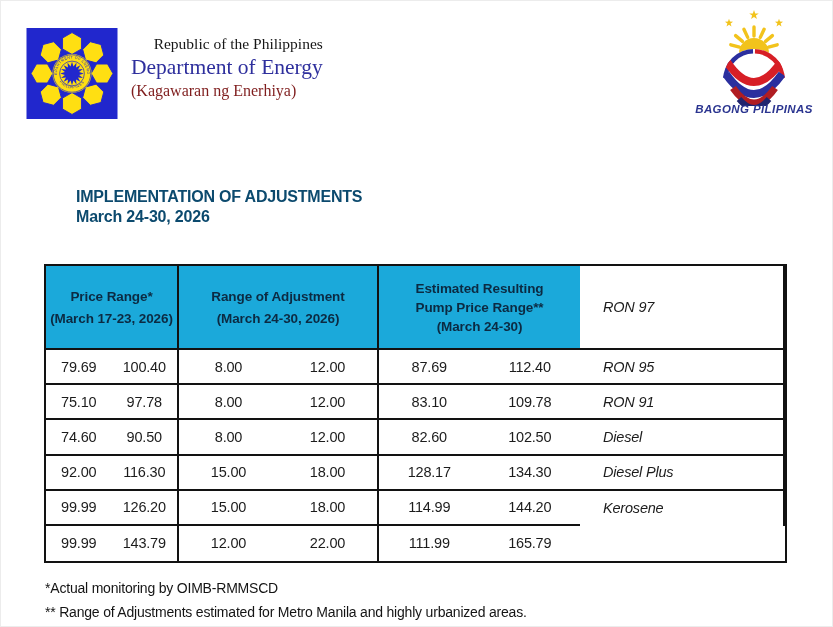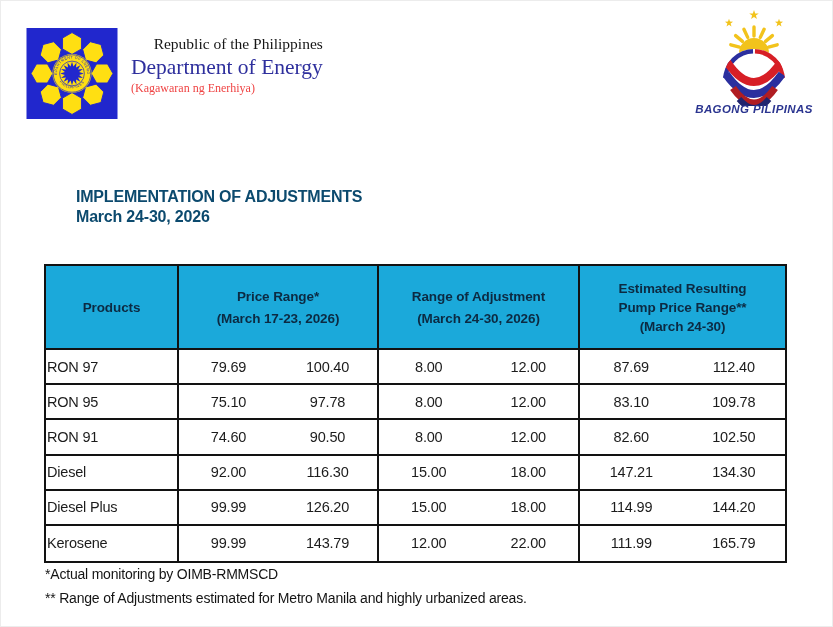--- a/index.html
+++ b/index.html
@@ -7,21 +7,21 @@
   .page{
     position:relative;width:833px;height:627px;background:#ffffff;
     font-family:"Liberation Sans",sans-serif;overflow:hidden;
     border:1px solid #ececec;box-sizing:border-box;
   }
   
   .seal{position:absolute;left:25px;top:27px;width:92px;height:91px;}
   .org{position:absolute;left:130px;top:33px;font-family:"Liberation Serif",serif;line-height:1.25;}
   .org .l1{font-size:15.5px;color:#161616;text-align:right;}
   .org .l2{font-size:21.5px;color:#2E2F9D;margin-top:1px;}
-  .org .l3{font-size:12px;color:#ef4444;}
+  .org .l3{font-size:16px;color:#7f1d1d;}
   .bagong-logo{position:absolute;left:683px;top:5px;width:140px;height:100px;}
   .bagong-text{
     position:absolute;left:653px;top:102px;width:200px;text-align:center;
     font-style:italic;font-weight:700;font-size:11.5px;letter-spacing:.4px;color:#2B3590;
   }
   
   .title{position:absolute;left:75px;top:186px;font-weight:700;font-size:16px;
     line-height:20px;color:#0c4a6e;letter-spacing:-.2px;}
   
   .price-table{
@@ -36,26 +36,26 @@
     font-size:13.5px;font-weight:600;letter-spacing:-.1px;
     border-right:2px solid #121212;border-bottom:2px solid #121212;
   }
   .th div{margin:3.5px 0;}
   .th.tight div{margin:2px 6px;}
   .td{
     display:flex;align-items:center;font-size:14.5px;color:#1c1c1c;
     border-right:2px solid #121212;border-bottom:2px solid #121212;
     letter-spacing:-.2px;
   }
-  .td.product{padding-left:1px;}
+  .td.product{padding-left:23px;font-style:italic;}
   .td.range span{flex:1;text-align:center;}
   .lc{border-right:none !important;}
   .lr{border-bottom:none !important;}
   
-  .footnotes{position:absolute;left:44px;top:565px;font-size:14px;color:#141414;letter-spacing:-.2px;}
+  .footnotes{position:absolute;left:44px;top:579px;font-size:14px;color:#141414;letter-spacing:-.2px;}
   .footnotes .fn + .fn{margin-top:8px;}
 </style>
 </head>
 <body>
 
 <div class="page">
 
   <svg class="seal" viewBox="0 0 100 100">
     <rect x="0" y="0" width="100" height="100" fill="#2127CD"></rect>
     <g fill="#FFDF12" stroke="#2127CD" stroke-width="1">
@@ -123,23 +123,20 @@
   <div class="bagong-text">BAGONG PILIPINAS</div>
 
   <div class="title">
     <div>IMPLEMENTATION OF ADJUSTMENTS</div>
     <div>March 24-30, 2026</div>
   </div>
 
   <div class="price-table">
 
     <div class="th">
-      <div>Products</div>
-    </div>
-    <div class="th">
       <div>Price Range*</div>
       <div>(March 17-23, 2026)</div>
     </div>
     <div class="th">
       <div>Range of Adjustment</div>
       <div>(March 24-30, 2026)</div>
     </div>
     <div class="th tight lc">
       <div>Estimated Resulting</div>
       <div>Pump Price Range**</div>
@@ -191,21 +188,21 @@
     <div class="td product">Diesel</div>
     <div class="td range">
       <span>92.00</span>
       <span>116.30</span>
     </div>
     <div class="td range">
       <span>15.00</span>
       <span>18.00</span>
     </div>
     <div class="td range lc">
-      <span>147.21</span>
+      <span>128.17</span>
       <span>134.30</span>
     </div>
 
     <div class="td product">Diesel Plus</div>
     <div class="td range">
       <span>99.99</span>
       <span>126.20</span>
     </div>
     <div class="td range">
       <span>15.00</span>

